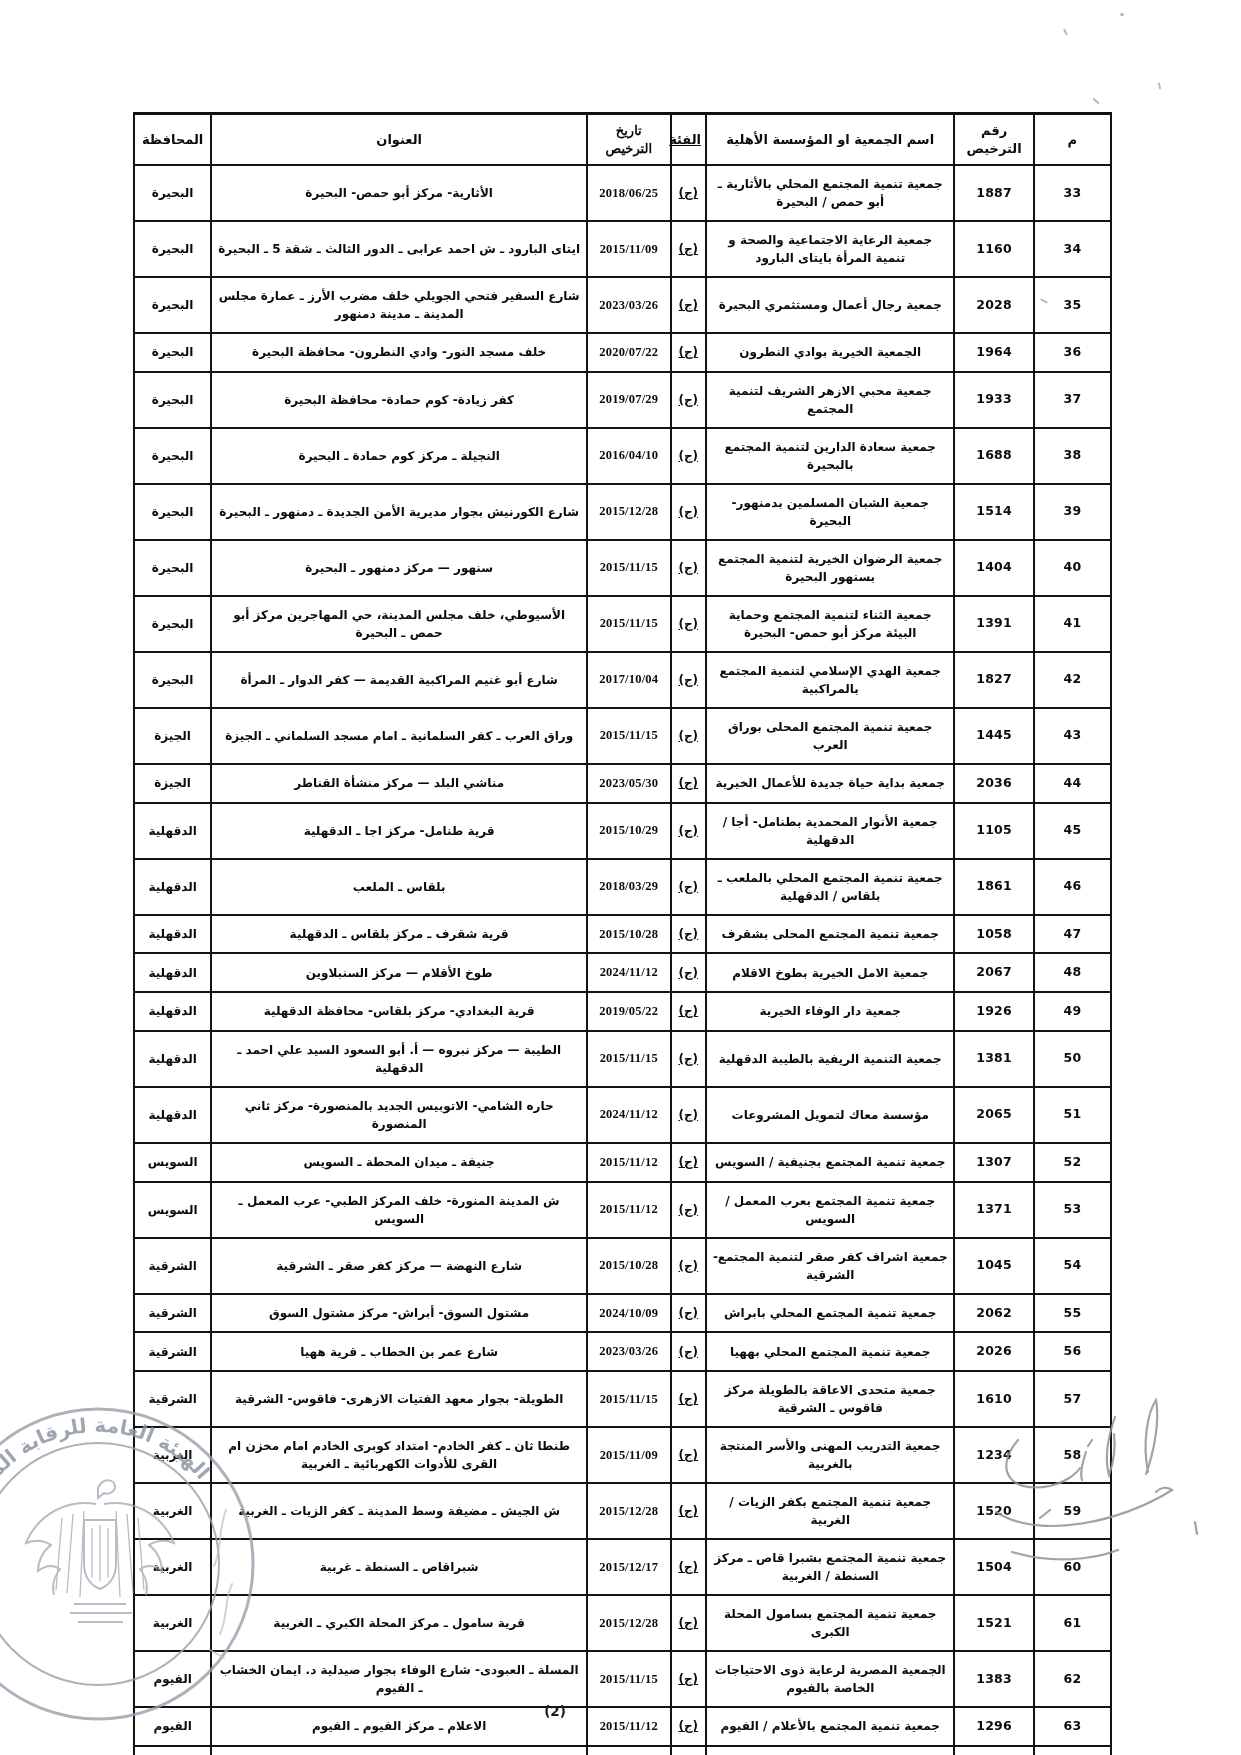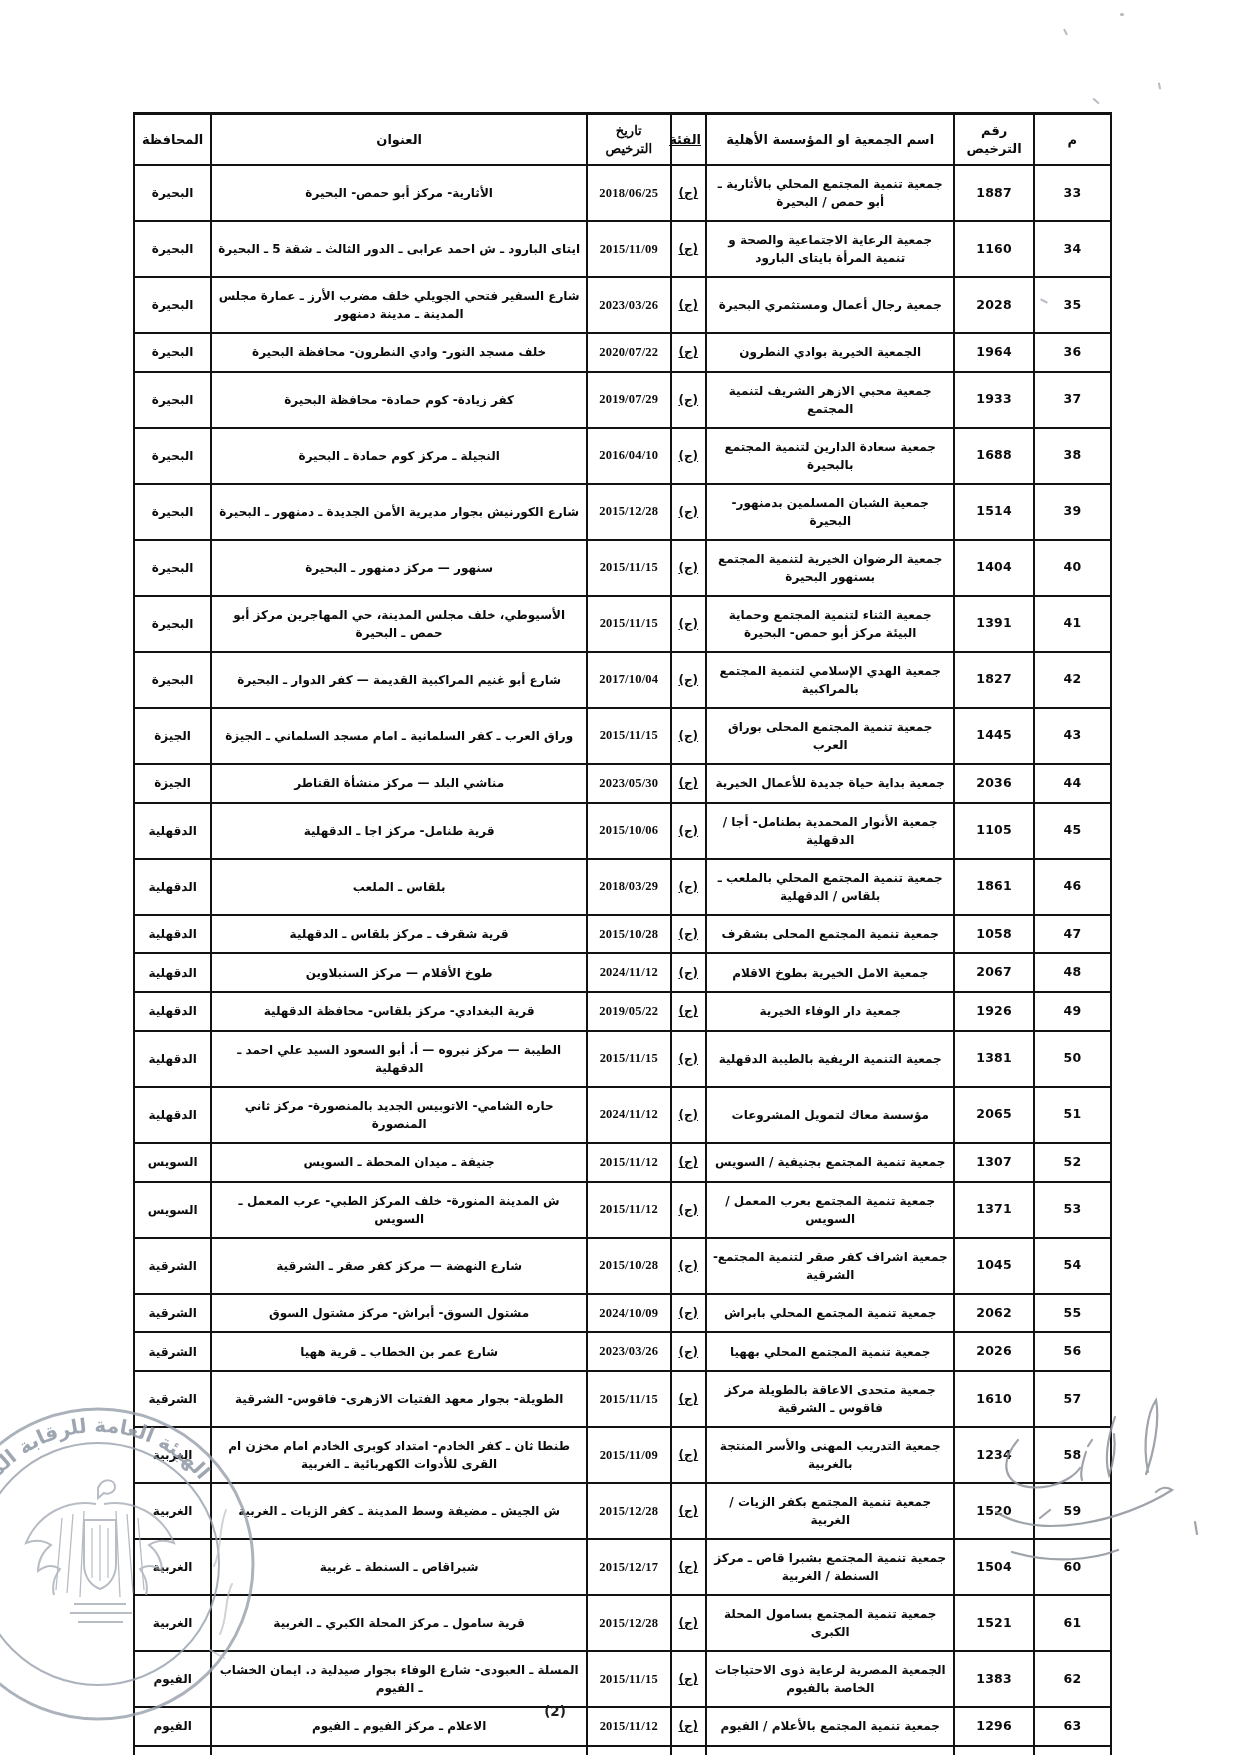--- a/index.html
+++ b/index.html
@@ -182,21 +182,21 @@
         <td class="col-date">2015/11/15</td>
         <td class="col-address">الأسيوطي، خلف مجلس المدينة، حي المهاجرين مركز أبو حمص ـ البحيرة</td>
         <td class="col-governorate">البحيرة</td>
       </tr>
       <tr>
         <td class="col-serial">42</td>
         <td class="col-license_no">1827</td>
         <td class="col-name">جمعية الهدي الإسلامي لتنمية المجتمع بالمراكبية</td>
         <td class="col-category">(ج)</td>
         <td class="col-date">2017/10/04</td>
-        <td class="col-address">شارع أبو غنيم المراكبية القديمة — كفر الدوار ـ البحيرة</td>
+        <td class="col-address">شارع أبو غنيم المراكبية القديمة — كفر الدوار ـ المرأة</td>
         <td class="col-governorate">البحيرة</td>
       </tr>
       <tr>
         <td class="col-serial">43</td>
         <td class="col-license_no">1445</td>
         <td class="col-name">جمعية تنمية المجتمع المحلى بوراق العرب</td>
         <td class="col-category">(ج)</td>
         <td class="col-date">2015/11/15</td>
         <td class="col-address">وراق العرب ـ كفر السلمانية ـ امام مسجد السلماني ـ الجيزة</td>
         <td class="col-governorate">الجيزة</td>
@@ -208,21 +208,21 @@
         <td class="col-category">(ج)</td>
         <td class="col-date">2023/05/30</td>
         <td class="col-address">مناشي البلد — مركز منشأة القناطر</td>
         <td class="col-governorate">الجيزة</td>
       </tr>
       <tr>
         <td class="col-serial">45</td>
         <td class="col-license_no">1105</td>
         <td class="col-name">جمعية الأنوار المحمدية بطنامل- أجا / الدقهلية</td>
         <td class="col-category">(ج)</td>
-        <td class="col-date">2015/10/06</td>
+        <td class="col-date">2015/10/29</td>
         <td class="col-address">قرية طنامل- مركز اجا ـ الدقهلية</td>
         <td class="col-governorate">الدقهلية</td>
       </tr>
       <tr>
         <td class="col-serial">46</td>
         <td class="col-license_no">1861</td>
         <td class="col-name">جمعية تنمية المجتمع المحلي بالملعب ـ بلقاس / الدقهلية</td>
         <td class="col-category">(ج)</td>
         <td class="col-date">2018/03/29</td>
         <td class="col-address">بلقاس ـ الملعب</td>

